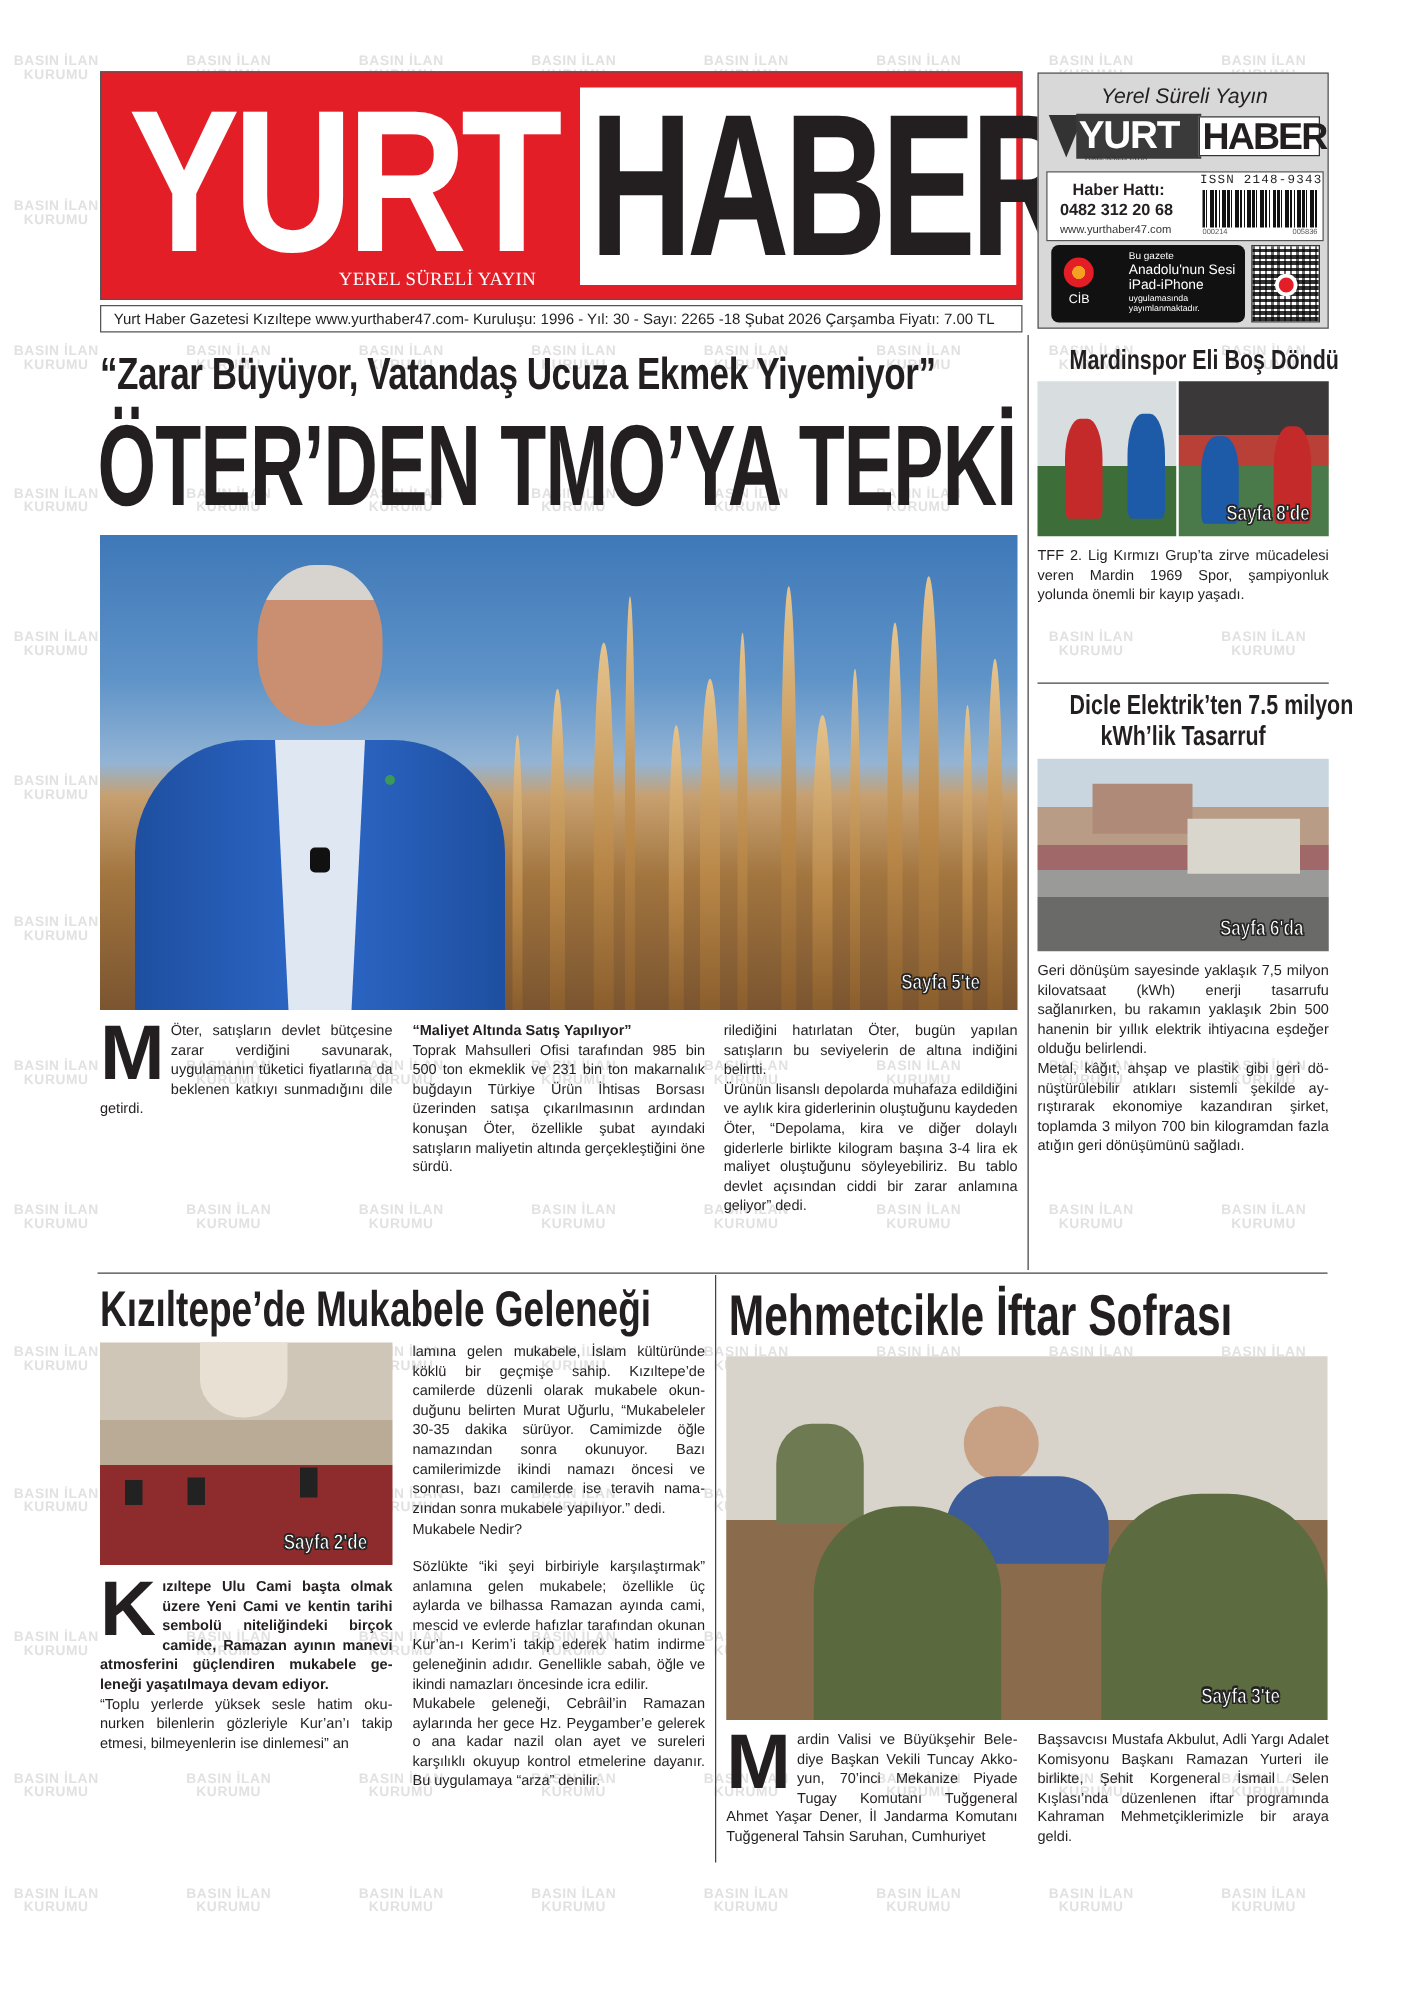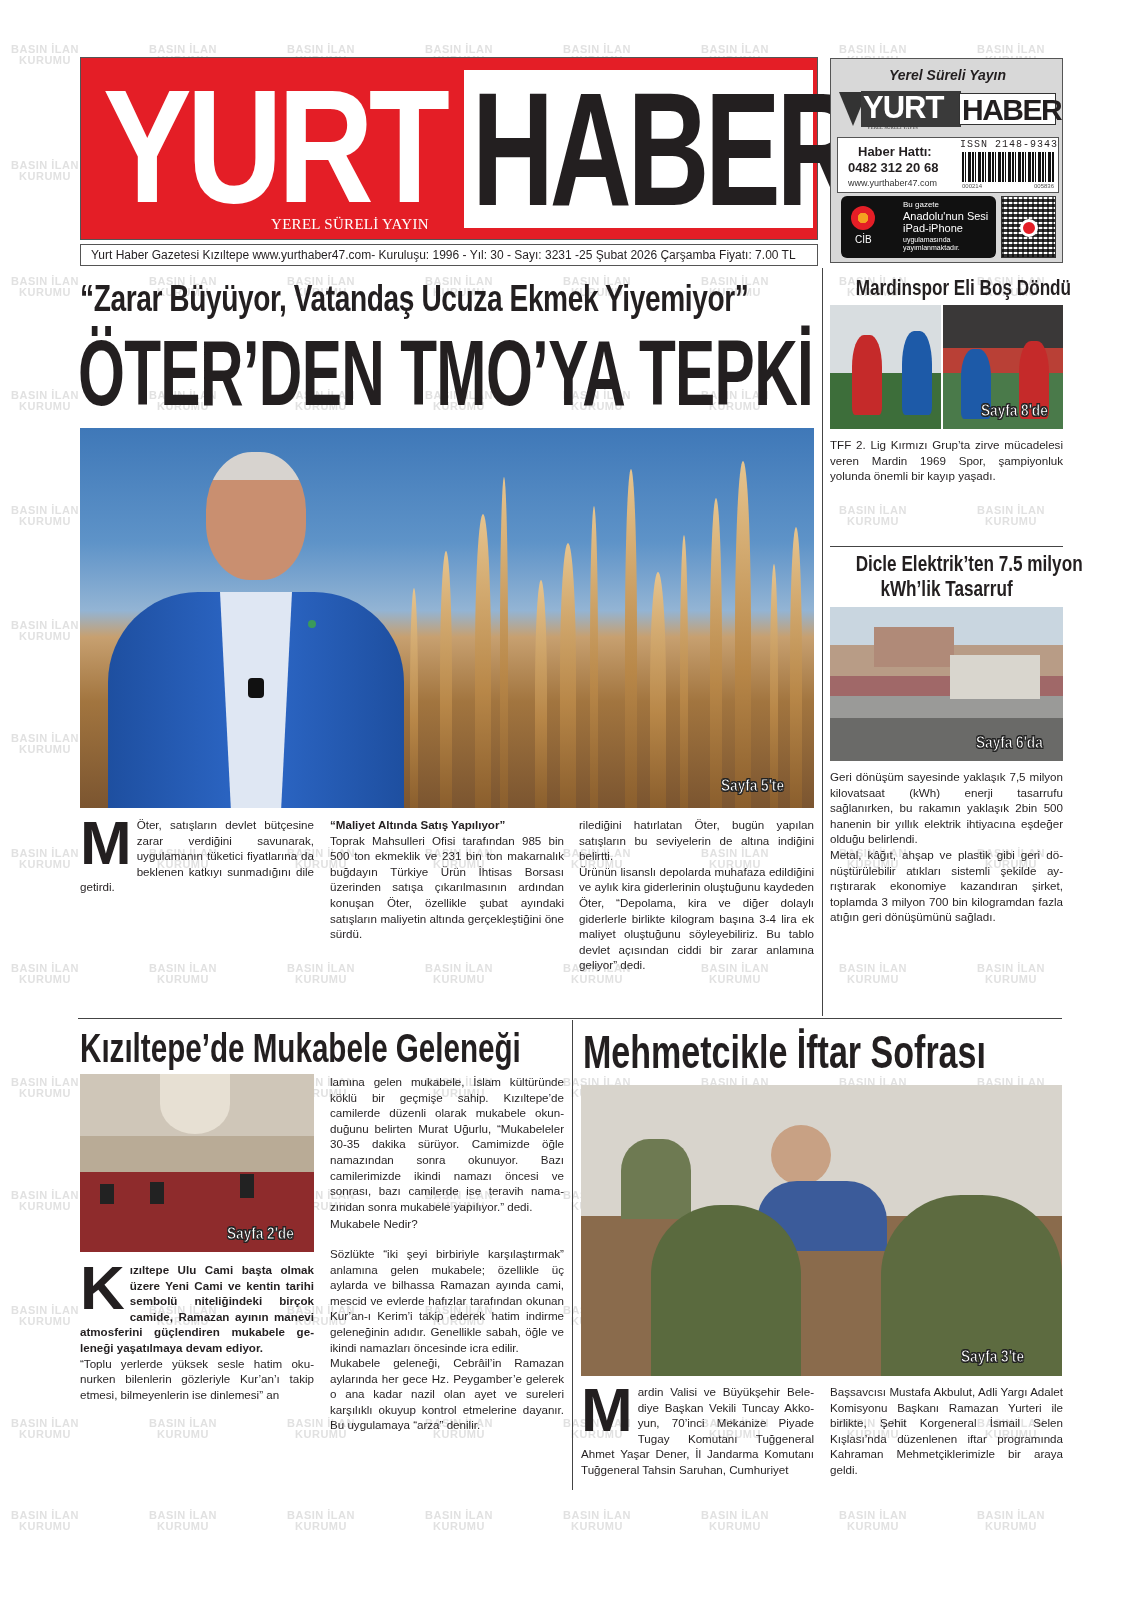--- a/index.html
+++ b/index.html
@@ -15,21 +15,21 @@
   .mast { left: 80px; top: 57px; width: 738px; height: 183px; background: #e41e26; border: 1px solid #555; }
   .mast-yurt { left: 22px; top: 8px; font-family: "Liberation Sans", sans-serif; font-weight: bold; color: #fff; font-size: 162px; line-height: 160px; letter-spacing: -6px; transform: scaleX(0.82); transform-origin: left top; }
   .mast-sub { left: 190px; top: 158px; color: #fff; font-family: "Liberation Serif", serif; font-size: 15px; letter-spacing: 0.3px; }
   .mast-white { left: 383px; top: 12px; width: 349px; height: 158px; background: #fff; }
   .mast-haber { left: 8px; top: -4px; font-family: "Liberation Sans", sans-serif; font-weight: bold; color: #231f20; font-size: 162px; line-height: 165px; letter-spacing: -6px; transform: scaleX(0.70); transform-origin: left top; }
 
   .infobar { left: 80px; top: 244px; width: 738px; height: 22px; border: 1px solid #555; font-size: 12px; line-height: 20px; padding-left: 10px; color: #231f20; white-space: nowrap; }
 
   
   .rbox { left: 830px; top: 58px; width: 233px; height: 205px; background: #d8d8d8; border: 1px solid #555; }
-  .rbox-title { left: 0; top: 8px; width: 233px; text-align: center; font-style: italic; font-weight: bold; font-size: 14px; color: #231f20; }
+  .rbox-title { left: 0; top: 8px; width: 233px; text-align: center; font-style: italic; font-weight: normal; font-size: 17px; color: #231f20; }
   .rlogo-tri { left: 8px; top: 33px; width: 0; height: 0; border-left: 14px solid transparent; border-right: 14px solid transparent; border-top: 34px solid #333; }
   .rlogo-yurt { left: 30px; top: 32px; width: 100px; height: 36px; background: #3a3a3a; color: #fff; font-weight: bold; font-size: 31px; line-height: 34px; padding-left: 2px; letter-spacing: -1px; }
   .rlogo-haber { left: 128px; top: 34px; width: 97px; height: 32px; background: #fff; color: #231f20; font-weight: bold; font-size: 30px; line-height: 32px; padding-left: 2px; letter-spacing: -1.5px; border: 1px solid #333; }
   .rlogo-sub { left: 36px; top: 66px; font-size: 5px; color: #333; font-family: "Liberation Serif", serif; }
   .rinfo { left: 6px; top: 78px; width: 222px; height: 56px; background: #fff; border: 1px solid #555; }
   .hat-label { left: 20px; top: 6px; font-weight: bold; font-size: 13px; }
   .hat-phone { left: 10px; top: 22px; font-weight: bold; font-size: 13px; }
   .hat-url { left: 10px; top: 40px; font-size: 9px; color: #333; }
   .issn { left: 122px; top: 1px; font-family: "Liberation Mono", monospace; font-size: 10px; letter-spacing: 1px; }
   .barcode { left: 124px; top: 14px; width: 92px; height: 30px; background: repeating-linear-gradient(90deg, #111 0 2px, #fff 2px 3px, #111 3px 4px, #fff 4px 6px, #111 6px 9px, #fff 9px 10px); }
@@ -540,21 +540,21 @@
   </div>
 
 <div class="abs mast">
   <div class="abs mast-yurt">YURT</div>
   <div class="abs mast-sub">YEREL SÜRELİ YAYIN</div>
   <div class="abs mast-white">
     <div class="abs mast-haber">HABER</div>
   </div>
 </div>
 
-<div class="abs infobar">Yurt Haber Gazetesi Kızıltepe   www.yurthaber47.com- Kuruluşu: 1996 - Yıl:  30 - Sayı: 3231 -25 Şubat 2026 Çarşamba Fiyatı: 7.00 TL</div>
+<div class="abs infobar">Yurt Haber Gazetesi Kızıltepe   www.yurthaber47.com- Kuruluşu: 1996 - Yıl:  30 - Sayı: 2265 -18 Şubat 2026 Çarşamba Fiyatı: 7.00 TL</div>
 
 <div class="abs rbox">
   <div class="abs rbox-title">Yerel Süreli Yayın</div>
   <div class="abs rlogo-tri"></div>
   <div class="abs rlogo-yurt">YURT</div>
   <div class="abs rlogo-haber">HABER</div>
   <div class="abs rlogo-sub">YEREL SÜRELİ YAYIN</div>
   <div class="abs rinfo">
     <div class="abs hat-label">Haber Hattı:</div>
     <div class="abs hat-phone">0482 312 20 68</div>

